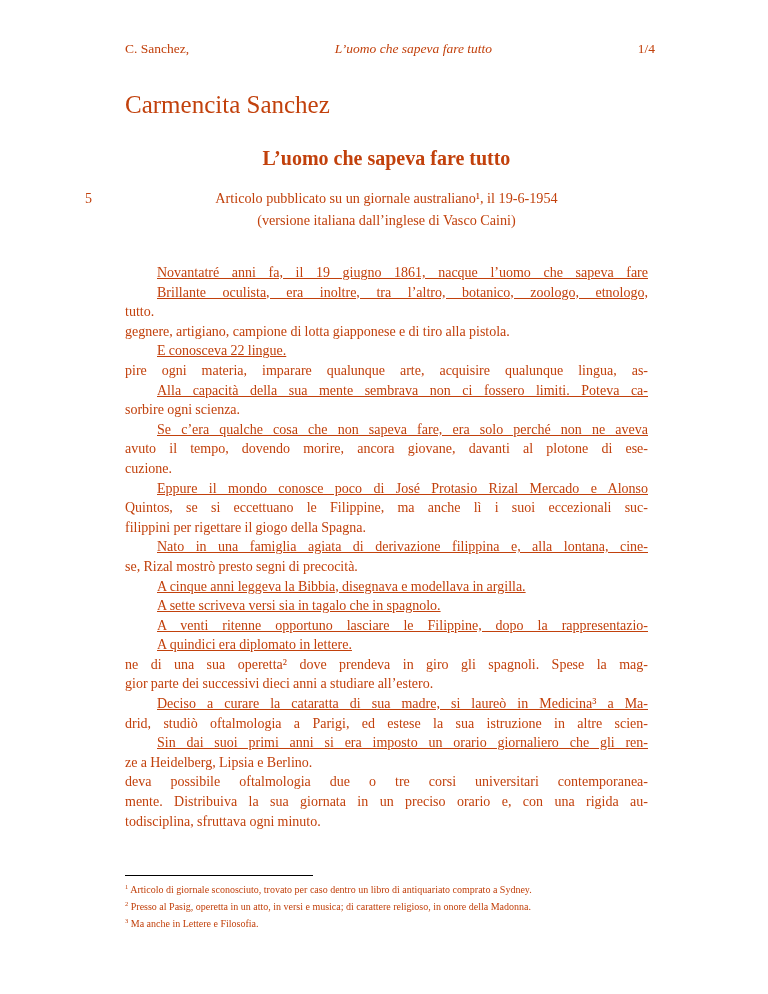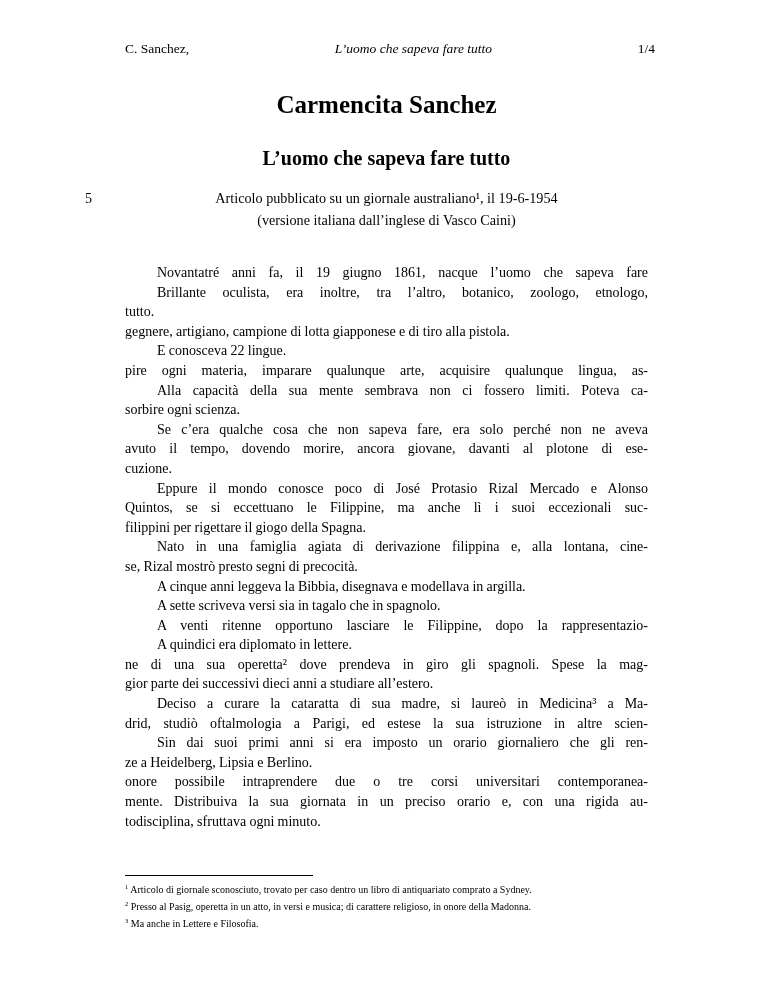--- a/index.html
+++ b/index.html
@@ -1,44 +1,44 @@
 <!DOCTYPE html>
 <html><head>
 <meta charset="utf-8">
 <style>
   html,body { margin:0; padding:0; background:#ffffff; }
   .page {
     position:relative; width:768px; height:994px; background:#ffffff;
-    font-family:"Liberation Serif", serif; color:#000000; overflow:hidden;
+    font-family:"Liberation Serif", serif; color:#c2410c; overflow:hidden;
   }
   .running-header {
     position:absolute; top:41px; left:125px; width:530px;
     display:flex; justify-content:space-between; align-items:baseline;
     font-size:13.5px;
   }
   .running-header .rh-title { font-style:italic; }
   .doc-title {
     position:absolute; top:90px; left:125px; width:523px;
-    text-align:center; font-weight:bold; font-size:25px; line-height:30px;
+    font-weight:normal; font-size:25px; line-height:30px;
   }
   .doc-subtitle {
     position:absolute; top:145px; left:125px; width:523px;
     text-align:center; font-weight:bold; font-size:20px; line-height:26px;
   }
   .intro {
     position:absolute; top:187px; left:125px; width:523px;
     text-align:center; font-size:14.2px; line-height:22px;
   }
   .intro .line-num { top:2px; }
   .body-text {
     position:absolute; top:263px; left:125px; width:523px;
     font-size:14px; line-height:19.6px; word-spacing:-0.2px;
   }
   .body-line { position:relative; height:19.6px; overflow:hidden; }
-  .body-line.indent { text-indent:32px; }
+  .body-line.indent { text-indent:32px;text-decoration:underline; }
   .body-line.justify { text-align:justify; text-align-last:justify; }
   .line-num {
     position:absolute; left:-68px; width:35px; text-align:right;
     text-indent:0; font-size:14px; line-height:19.6px;
   }
   .footnote-rule {
     position:absolute; top:875px; left:125px; width:188px;
     border-top:1.6px solid #000; height:0;
   }
   .footnotes {
@@ -93,21 +93,21 @@
       <div class="body-line indent"><span class="line-text">A cinque anni leggeva la Bibbia, disegnava e modellava in argilla.</span></div>
       <div class="body-line indent"><span class="line-text">A sette scriveva versi sia in tagalo che in spagnolo.</span></div>
       <div class="body-line indent justify"><span class="line-text">A venti ritenne opportuno lasciare le Filippine, dopo la rappresentazio-</span></div>
       <div class="body-line indent"><span class="line-text">A quindici era diplomato in lettere.</span></div>
       <div class="body-line justify"><span class="line-text">ne di una sua operetta² dove prendeva in giro gli spagnoli. Spese la mag-</span></div>
       <div class="body-line"><span class="line-text">gior parte dei successivi dieci anni a studiare all’estero.</span></div>
       <div class="body-line indent justify"><span class="line-text">Deciso a curare la cataratta di sua madre, si laureò in Medicina³ a Ma-</span></div>
       <div class="body-line justify"><span class="line-text">drid, studiò oftalmologia a Parigi, ed estese la sua istruzione in altre scien-</span></div>
       <div class="body-line indent justify"><span class="line-text">Sin dai suoi primi anni si era imposto un orario giornaliero che gli ren-</span></div>
       <div class="body-line"><span class="line-text">ze a Heidelberg, Lipsia e Berlino.</span></div>
-      <div class="body-line justify"><span class="line-text">onore possibile intraprendere due o tre corsi universitari contemporanea-</span></div>
+      <div class="body-line justify"><span class="line-text">deva possibile oftalmologia due o tre corsi universitari contemporanea-</span></div>
       <div class="body-line justify"><span class="line-text">mente. Distribuiva la sua giornata in un preciso orario e, con una rigida au-</span></div>
       <div class="body-line"><span class="line-text">todisciplina, sfruttava ogni minuto.</span></div>
     </div>
 
   <div class="footnote-rule"></div>
 
   <div class="footnotes">
       <div class="footnote"><sup>1</sup> <span>Articolo di giornale sconosciuto, trovato per caso dentro un libro di antiquariato comprato a Sydney.</span></div>
       <div class="footnote"><sup>2</sup> <span class="fn-italic">Presso al Pasig</span><span>, operetta in un atto, in versi e musica; di carattere religioso, in onore della Madonna.</span></div>
       <div class="footnote"><sup>3</sup> <span>Ma anche in Lettere e Filosofia.</span></div>

